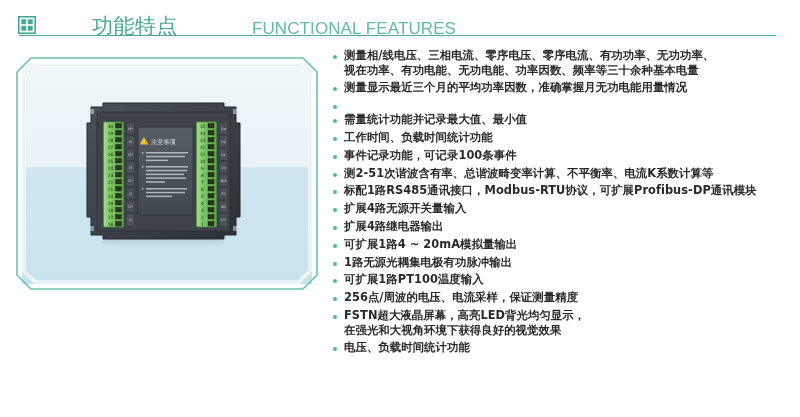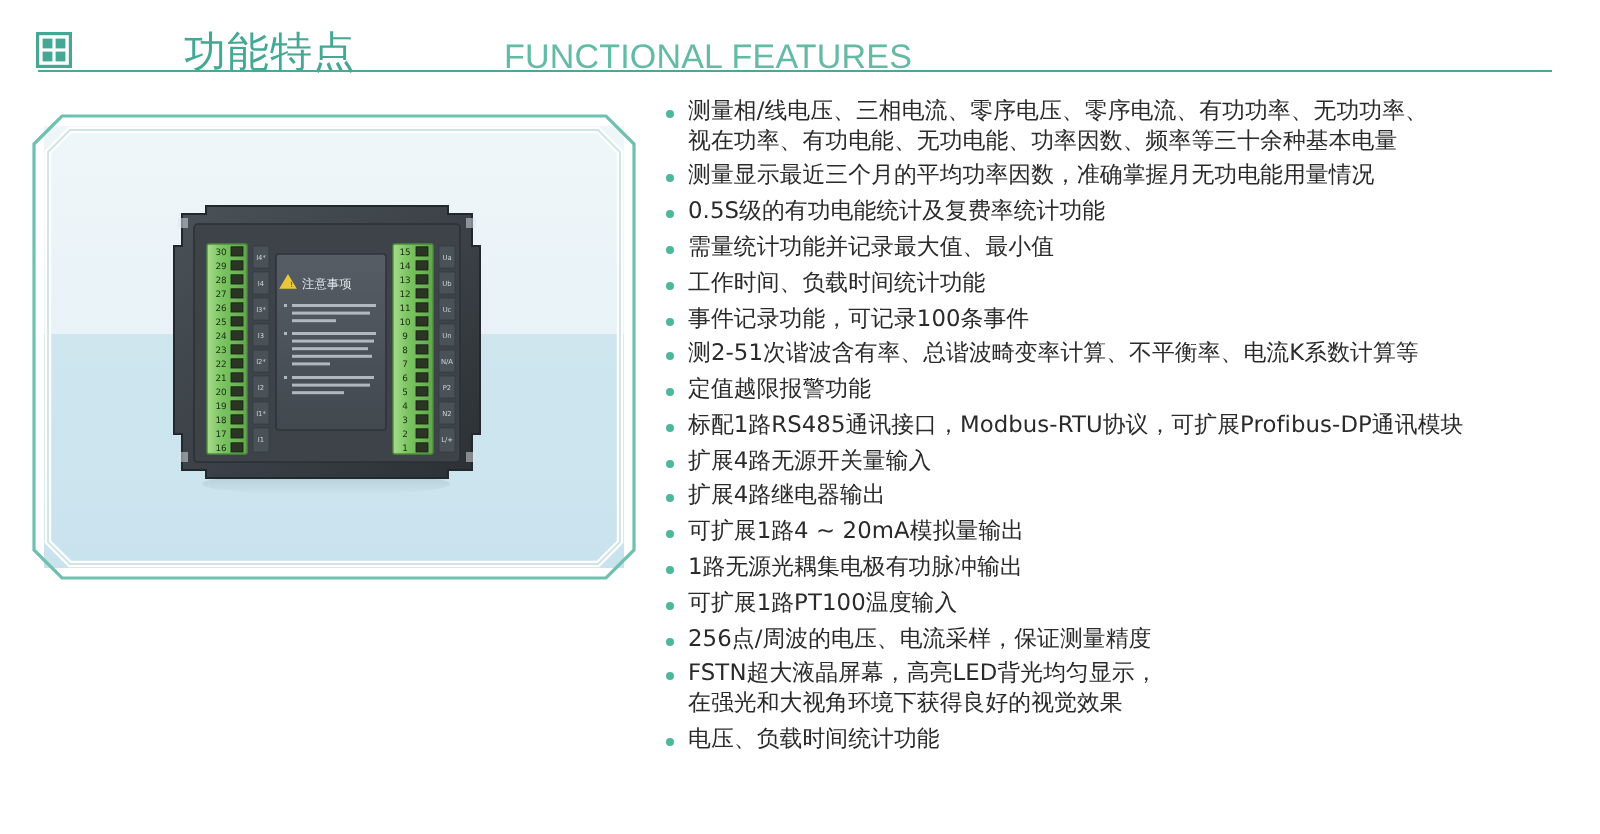--- a/index.html
+++ b/index.html
@@ -102,20 +102,21 @@
     height: 148px;
   }
   .device svg { display: block; }
 
   
   .features {
     position: absolute;
     left: 333px;
     top: 48px;
     width: 462px;
+    font-weight: bold;
   }
   .feat {
     display: flex;
     align-items: flex-start;
     margin-bottom: 3.2px;
   }
   .dot {
     flex: 0 0 auto;
     width: 4px;
     height: 4px;
@@ -346,41 +347,36 @@
     <span class="dot"></span>
     <span class="feat-text">测量相/线电压、三相电流、零序电压、零序电流、有功功率、无功功率、
 视在功率、有功电能、无功电能、功率因数、频率等三十余种基本电量</span>
   </div>
   <div class="feat">
     <span class="dot"></span>
     <span class="feat-text">测量显示最近三个月的平均功率因数，准确掌握月无功电能用量情况</span>
   </div>
   <div class="feat">
     <span class="dot"></span>
-    <span class="feat-text">0.5S级的有功电能统计及复费率统计功能</span>
   </div>
   <div class="feat">
     <span class="dot"></span>
     <span class="feat-text">需量统计功能并记录最大值、最小值</span>
   </div>
   <div class="feat">
     <span class="dot"></span>
     <span class="feat-text">工作时间、负载时间统计功能</span>
   </div>
   <div class="feat">
     <span class="dot"></span>
     <span class="feat-text">事件记录功能，可记录100条事件</span>
   </div>
   <div class="feat">
     <span class="dot"></span>
     <span class="feat-text">测2-51次谐波含有率、总谐波畸变率计算、不平衡率、电流K系数计算等</span>
-  </div>
-  <div class="feat">
-    <span class="dot"></span>
-    <span class="feat-text">定值越限报警功能</span>
   </div>
   <div class="feat">
     <span class="dot"></span>
     <span class="feat-text">标配1路RS485通讯接口，Modbus-RTU协议，可扩展Profibus-DP通讯模块</span>
   </div>
   <div class="feat">
     <span class="dot"></span>
     <span class="feat-text">扩展4路无源开关量输入</span>
   </div>
   <div class="feat">

